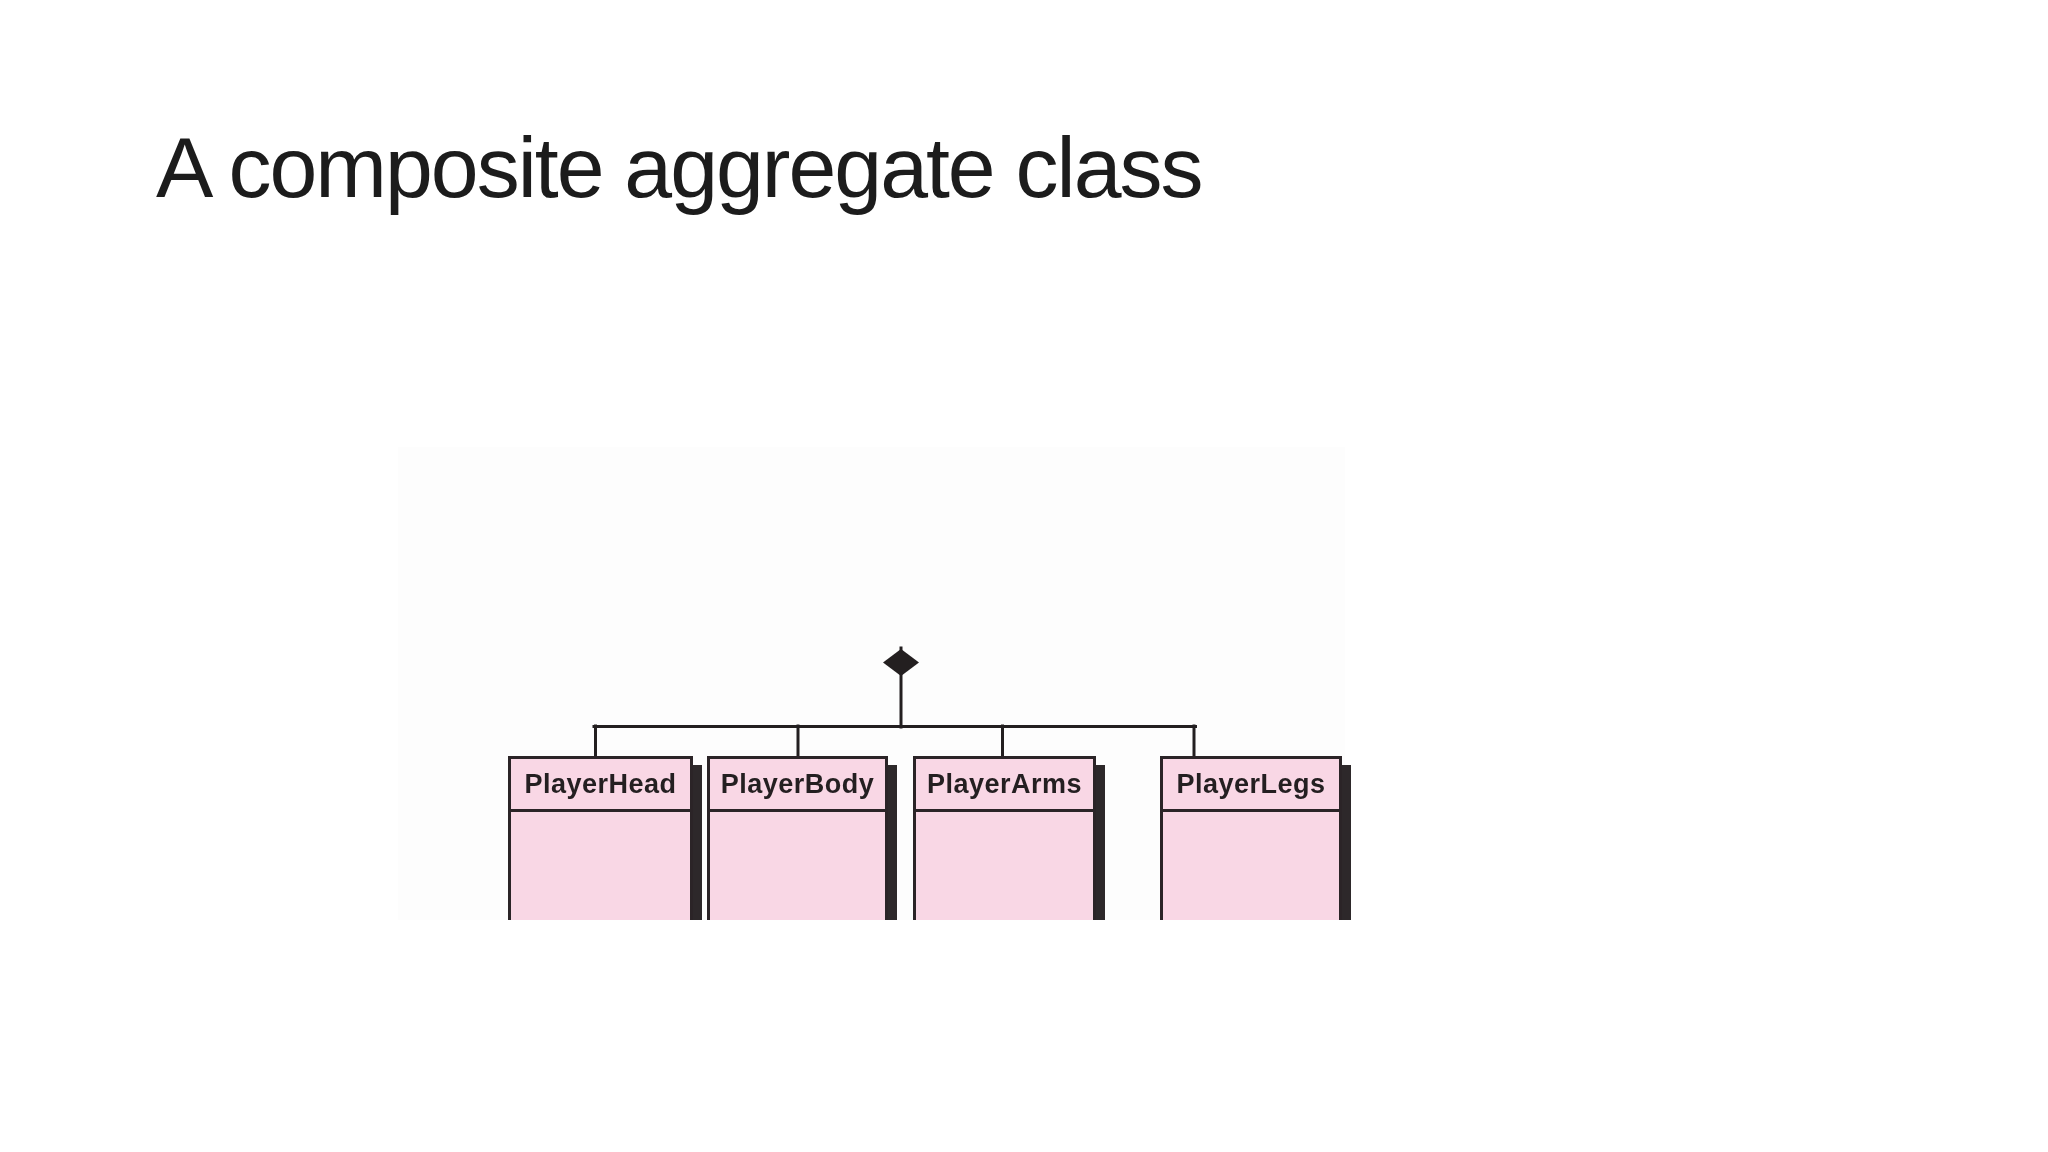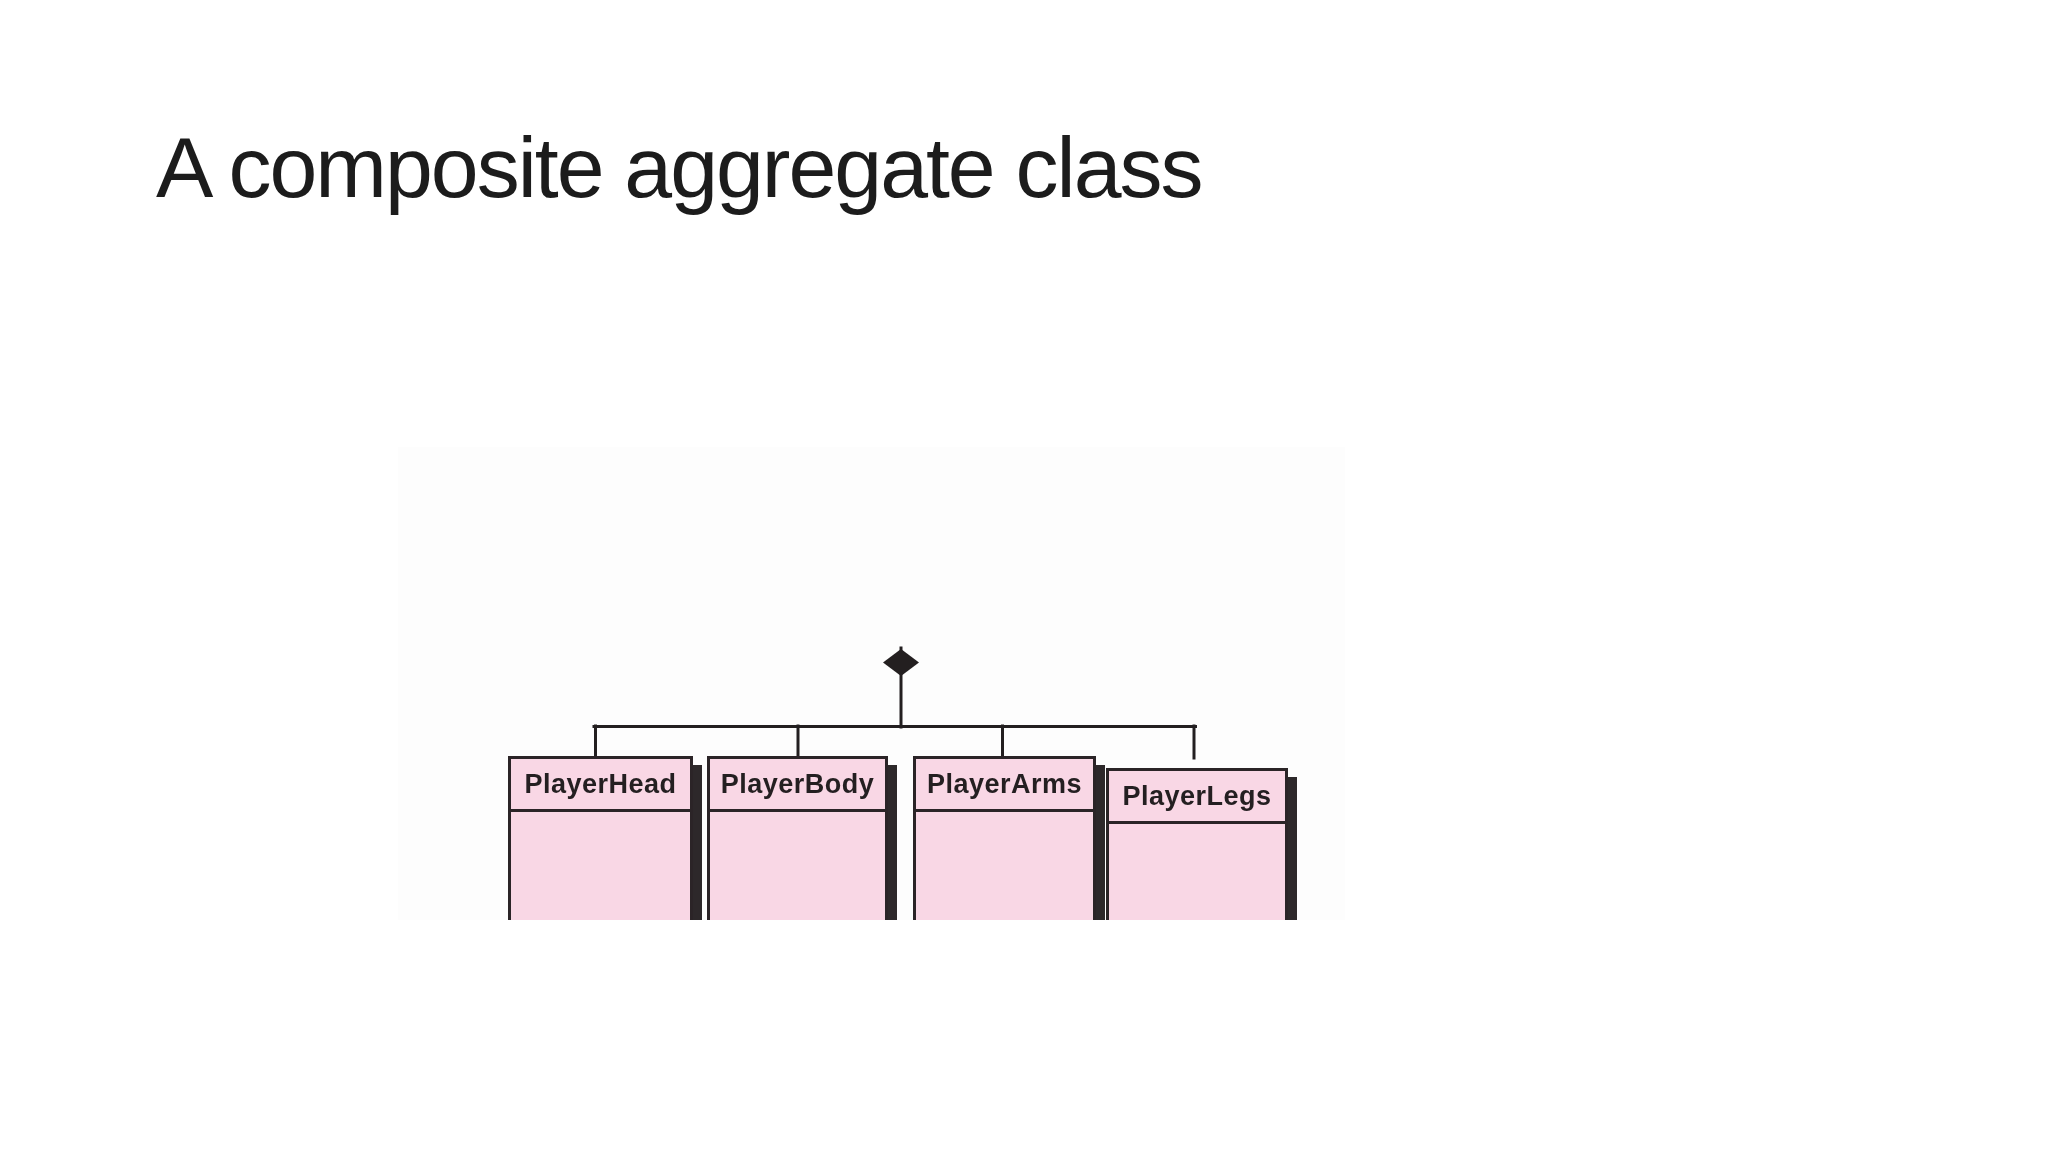--- a/index.html
+++ b/index.html
@@ -71,21 +71,21 @@
   .uml-body {
     width: 100%;
   }
 
   .cls-player      { left: 828px;  top: 444px; width: 148px; height: 202px; }
   .cls-player .uml-head { height: 47px; font-size: 26px; }
 
   .cls-head        { left: 508px;  top: 756px; width: 185px; height: 202px; }
   .cls-body        { left: 707px;  top: 756px; width: 181px; height: 202px; }
   .cls-arms        { left: 907px;  top: 756px; width: 183px; height: 202px; margin-left: 6px; }
-  .cls-legs        { left: 1106px; top: 756px; width: 182px; height: 202px; margin-top: 12px; }
+  .cls-legs        { left: 1160px; top: 756px; width: 182px; height: 202px; }
   .cls-head .uml-head,
   .cls-body .uml-head,
   .cls-arms .uml-head,
   .cls-legs .uml-head { height: 53px; font-size: 27px; }
 </style>
 </head>
 <body>
 
 <div class="slide">
 

